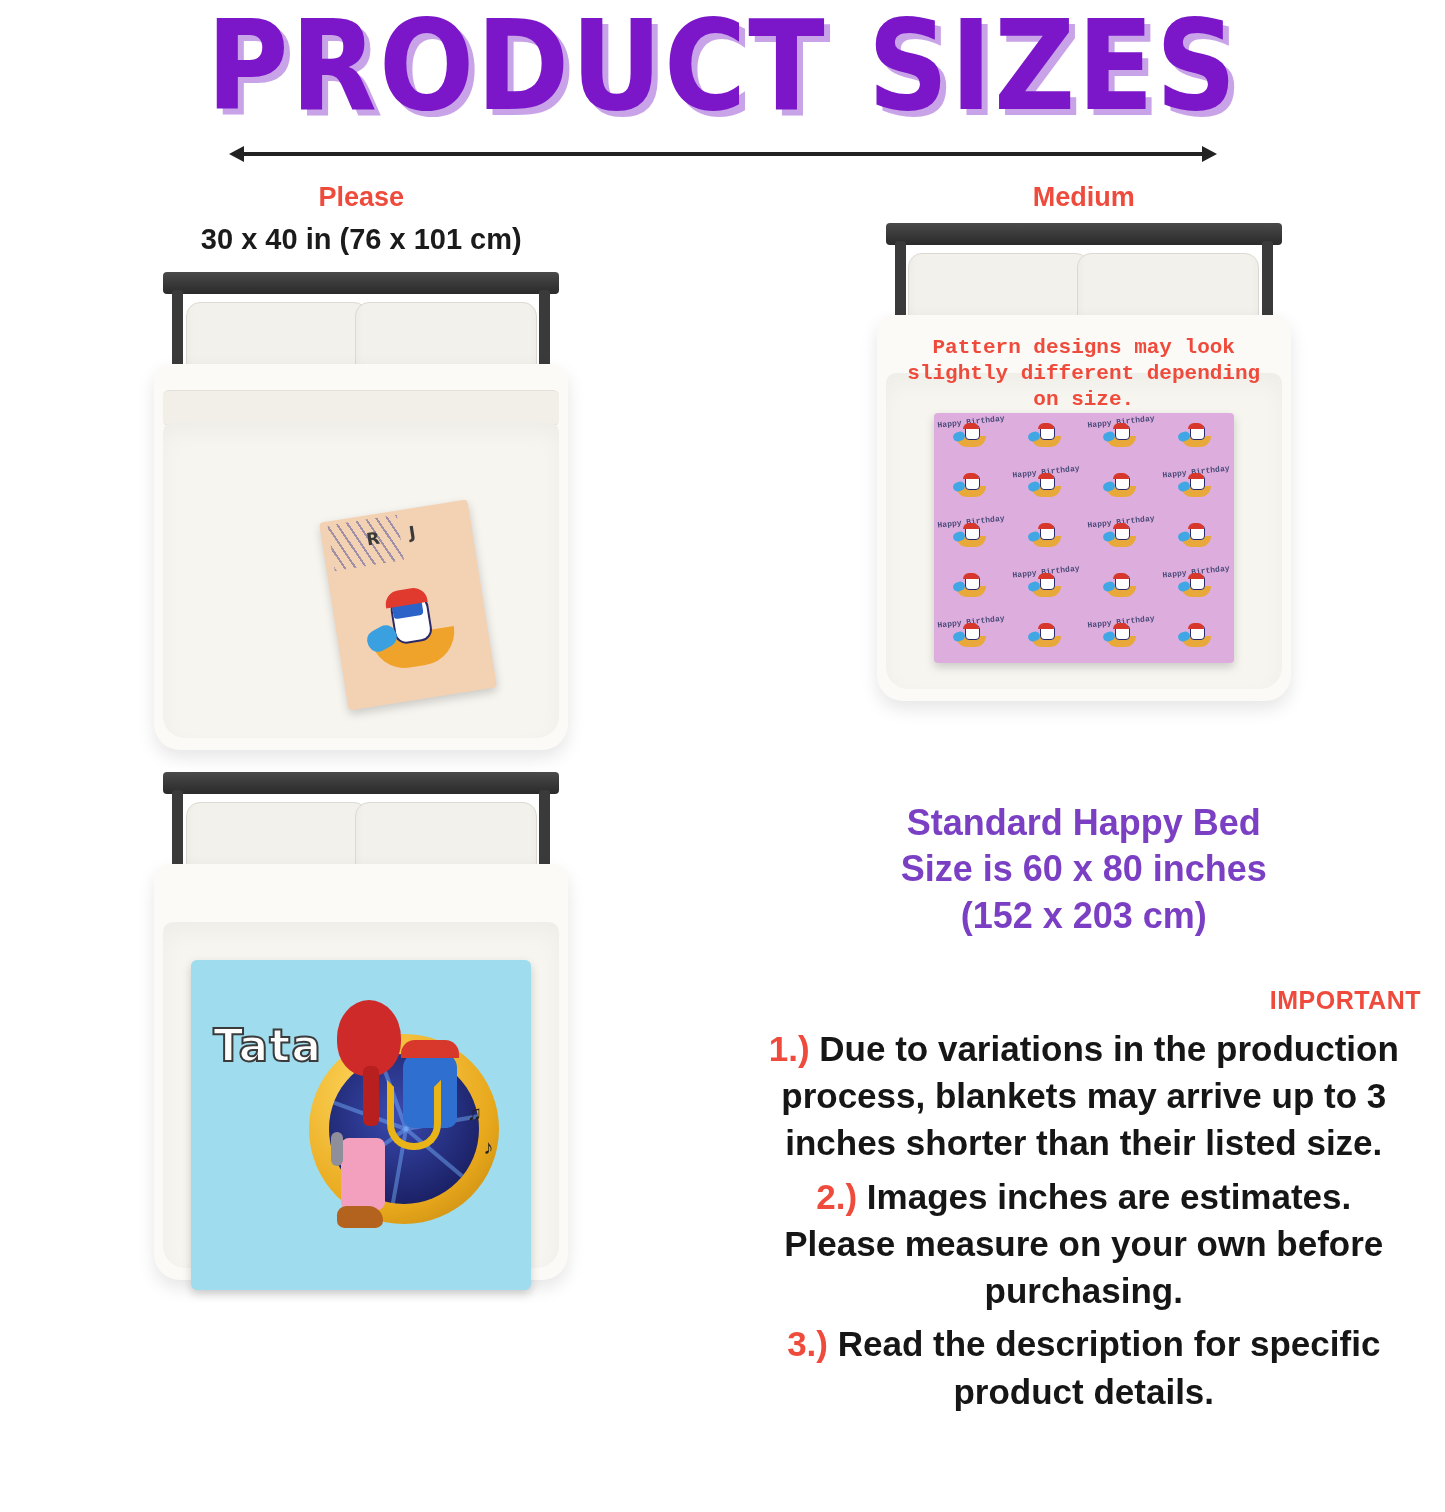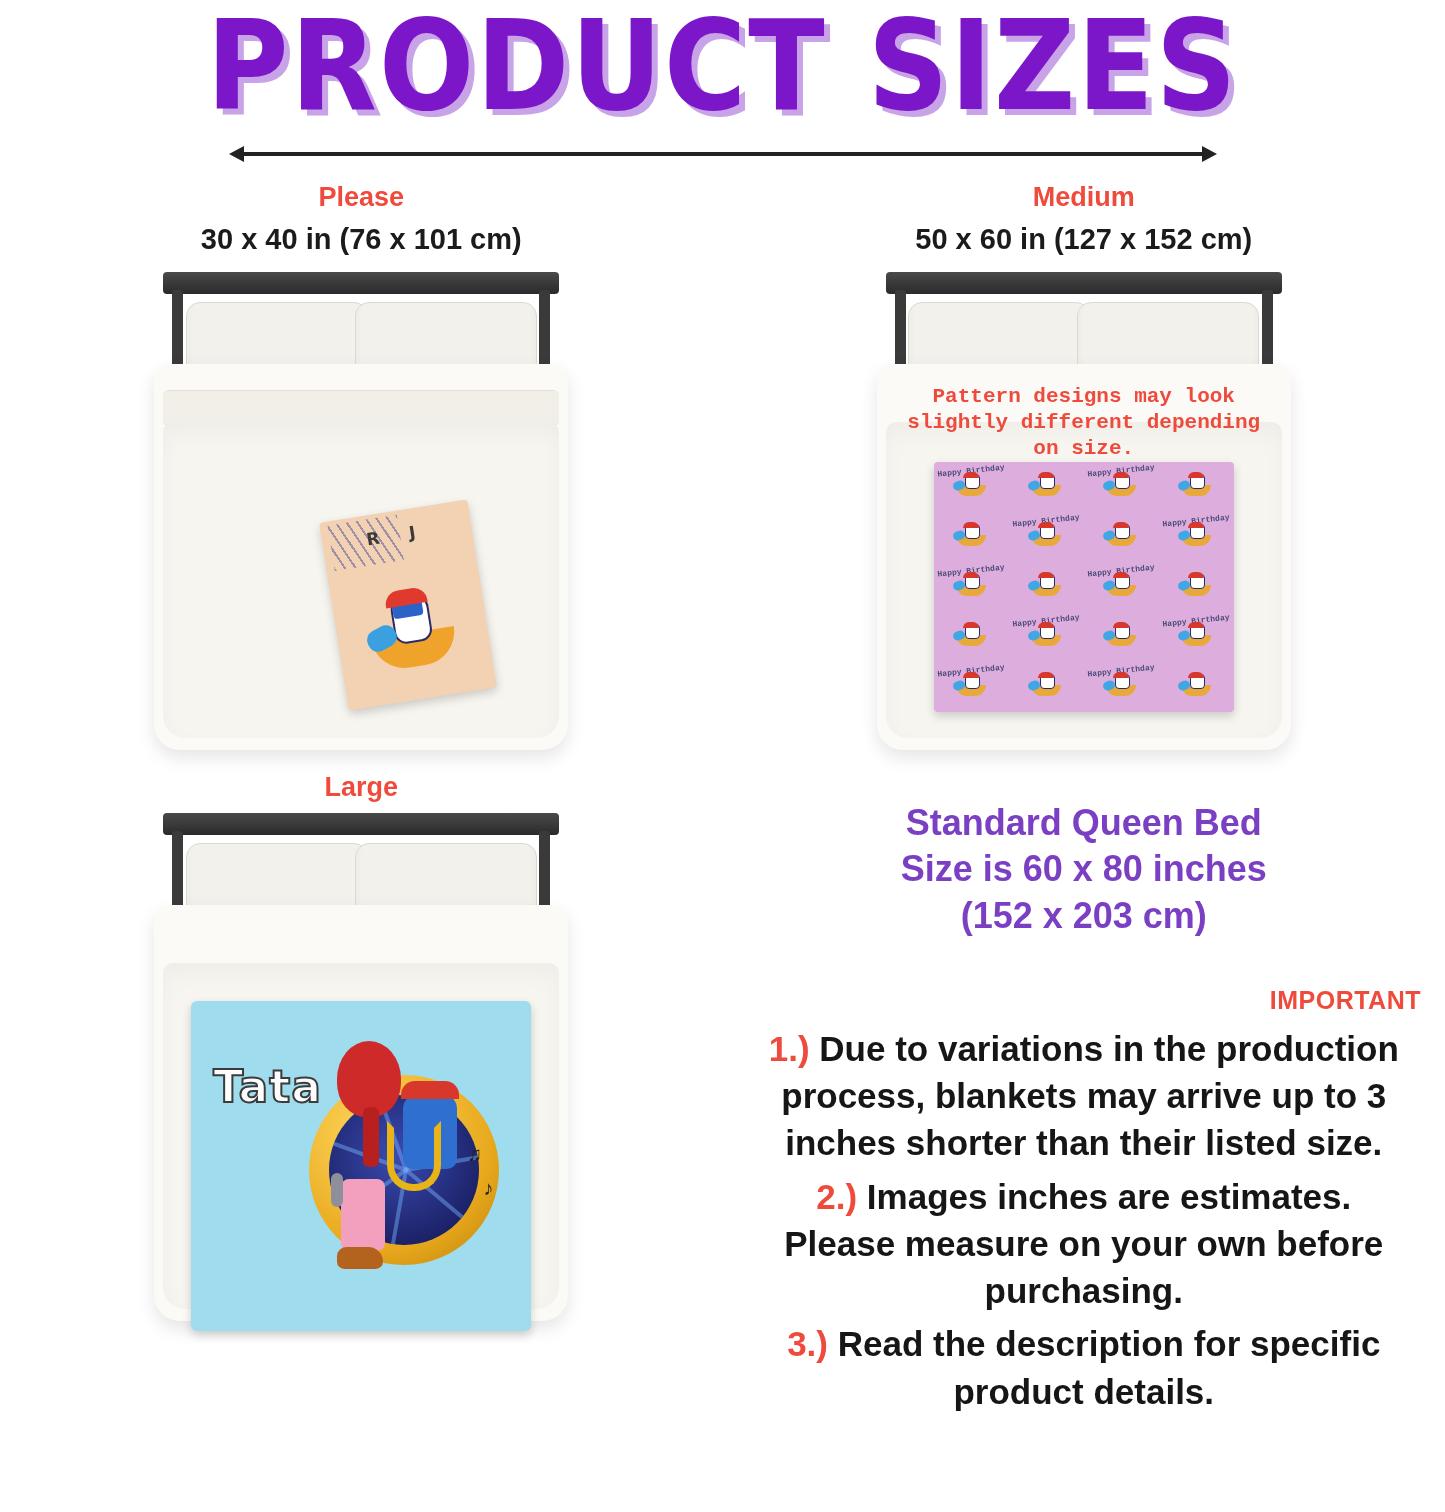--- a/index.html
+++ b/index.html
@@ -481,21 +481,20 @@
           <div class="face-blue"></div>
           <div class="cap-red"></div>
           <div class="wing-blue"></div>
         </div>
       </div>
     </div>
   </div>
 
   <div class="cell">
     <p class="size-name">Medium</p>
-    <p class="size-dims">50 x 60 in (127 x 152 cm)</p>
     <div class="bed medium">
       <div class="headboard"></div>
       <div class="frame-left"></div>
       <div class="frame-right"></div>
       <div class="pillow left"></div>
       <div class="pillow right"></div>
       <div class="mattress"></div>
       <div class="duvet"></div>
       <div class="pattern-note">Pattern designs may look slightly different depending on size.</div>
       <div class="blanket blanket-medium">
@@ -673,21 +672,20 @@
                 <div class="pm-cap"></div>
                 <div class="pm-wing"></div>
               </div>
             </div>
         </div>
       </div>
     </div>
   </div>
 
   <div class="cell">
-    <p class="size-name">Large</p>
     <div class="bed large">
       <div class="headboard"></div>
       <div class="frame-left"></div>
       <div class="frame-right"></div>
       <div class="pillow left"></div>
       <div class="pillow right"></div>
       <div class="mattress"></div>
       <div class="duvet"></div>
       <div class="blanket blanket-large">
         <div class="art-lg-text">Tata</div>
@@ -711,21 +709,21 @@
         <div class="mic"></div>
         <div class="shoe"></div>
         <div class="note" style="left:276px; top:142px;">♫</div>
         <div class="note" style="left:292px; top:176px;">♪</div>
       </div>
     </div>
   </div>
 
   <div class="cell">
     <div class="queen-note">
-      <div>Standard Queen Bed</div>
+      <div>Standard Happy Bed</div>
       <div>Size is 60 x 80 inches</div>
       <div>(152 x 203 cm)</div>
     </div>
 
     <div class="important-title">IMPORTANT</div>
 
     <ul class="notes-list">
       <li>
         <span class="num">1.)</span>
         <span>Due to variations in the production process, blankets may arrive up to 3 inches shorter than their listed size.</span>

